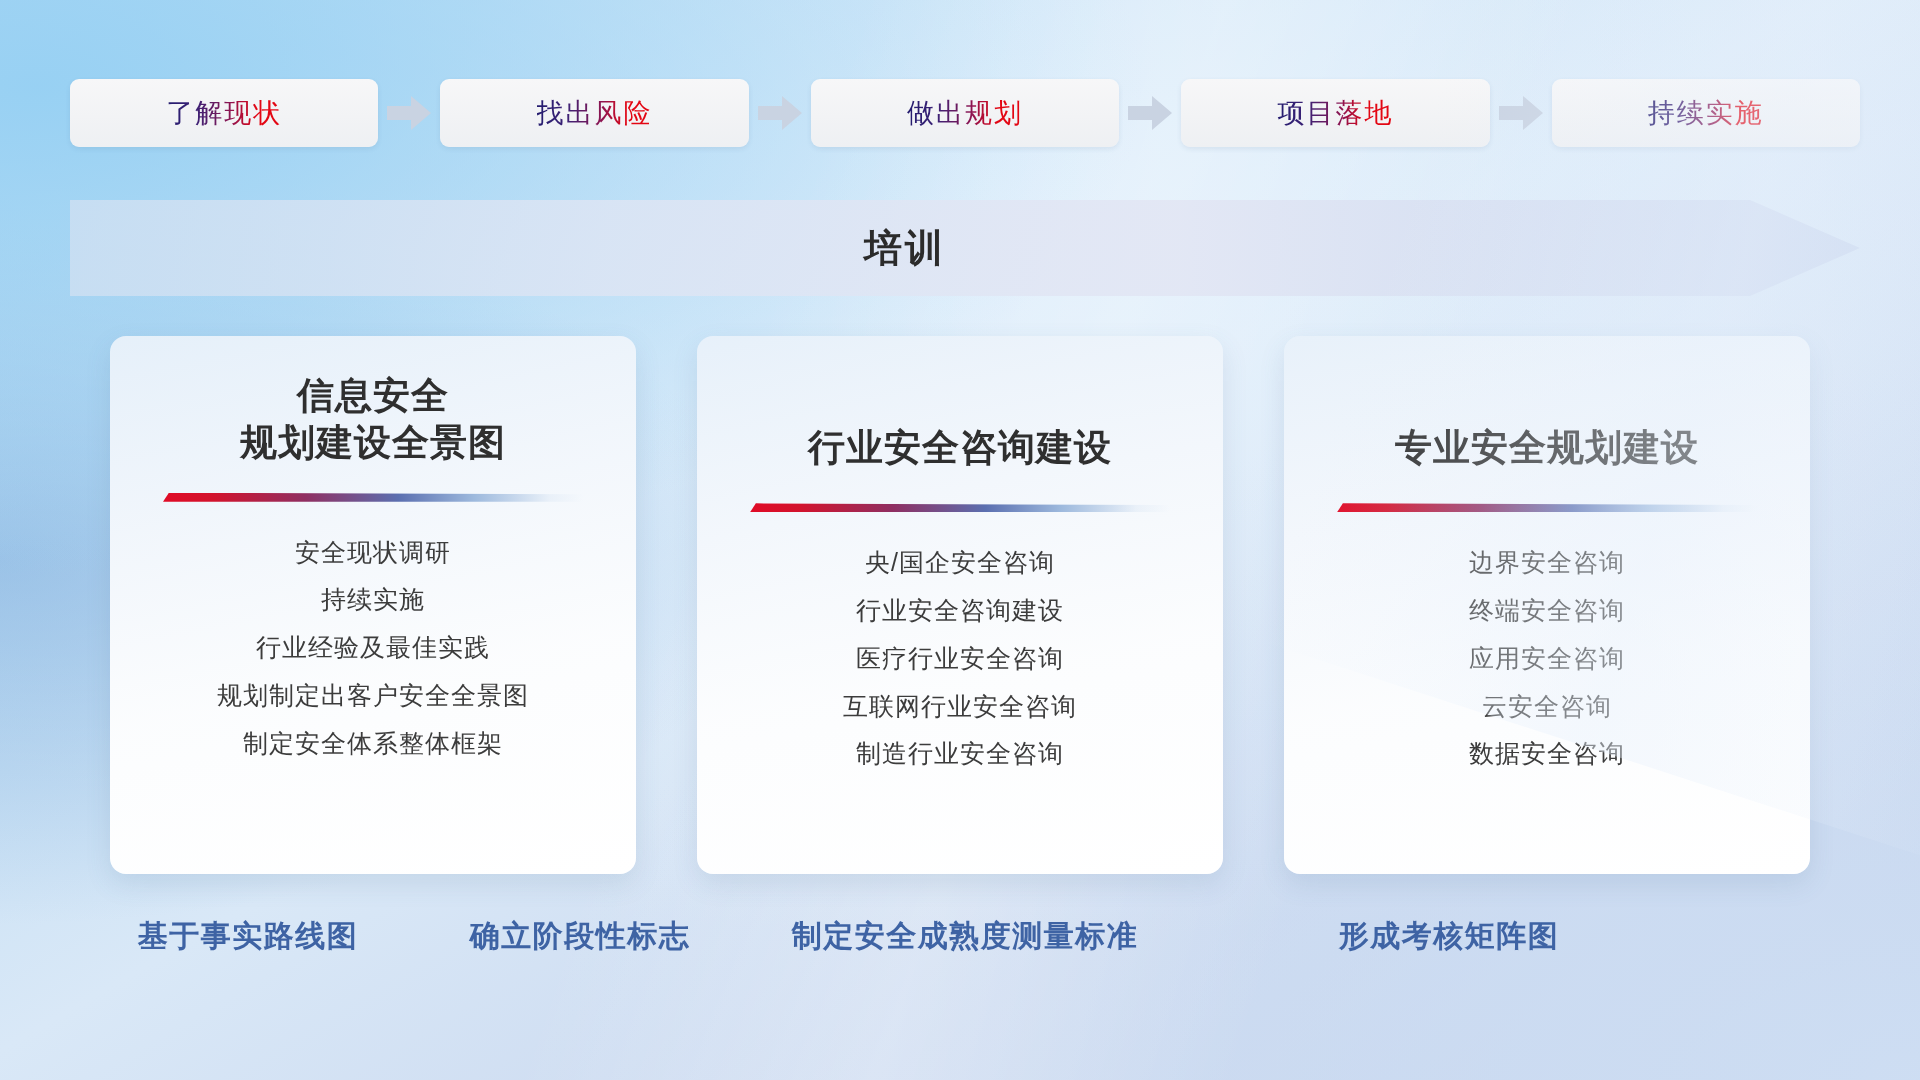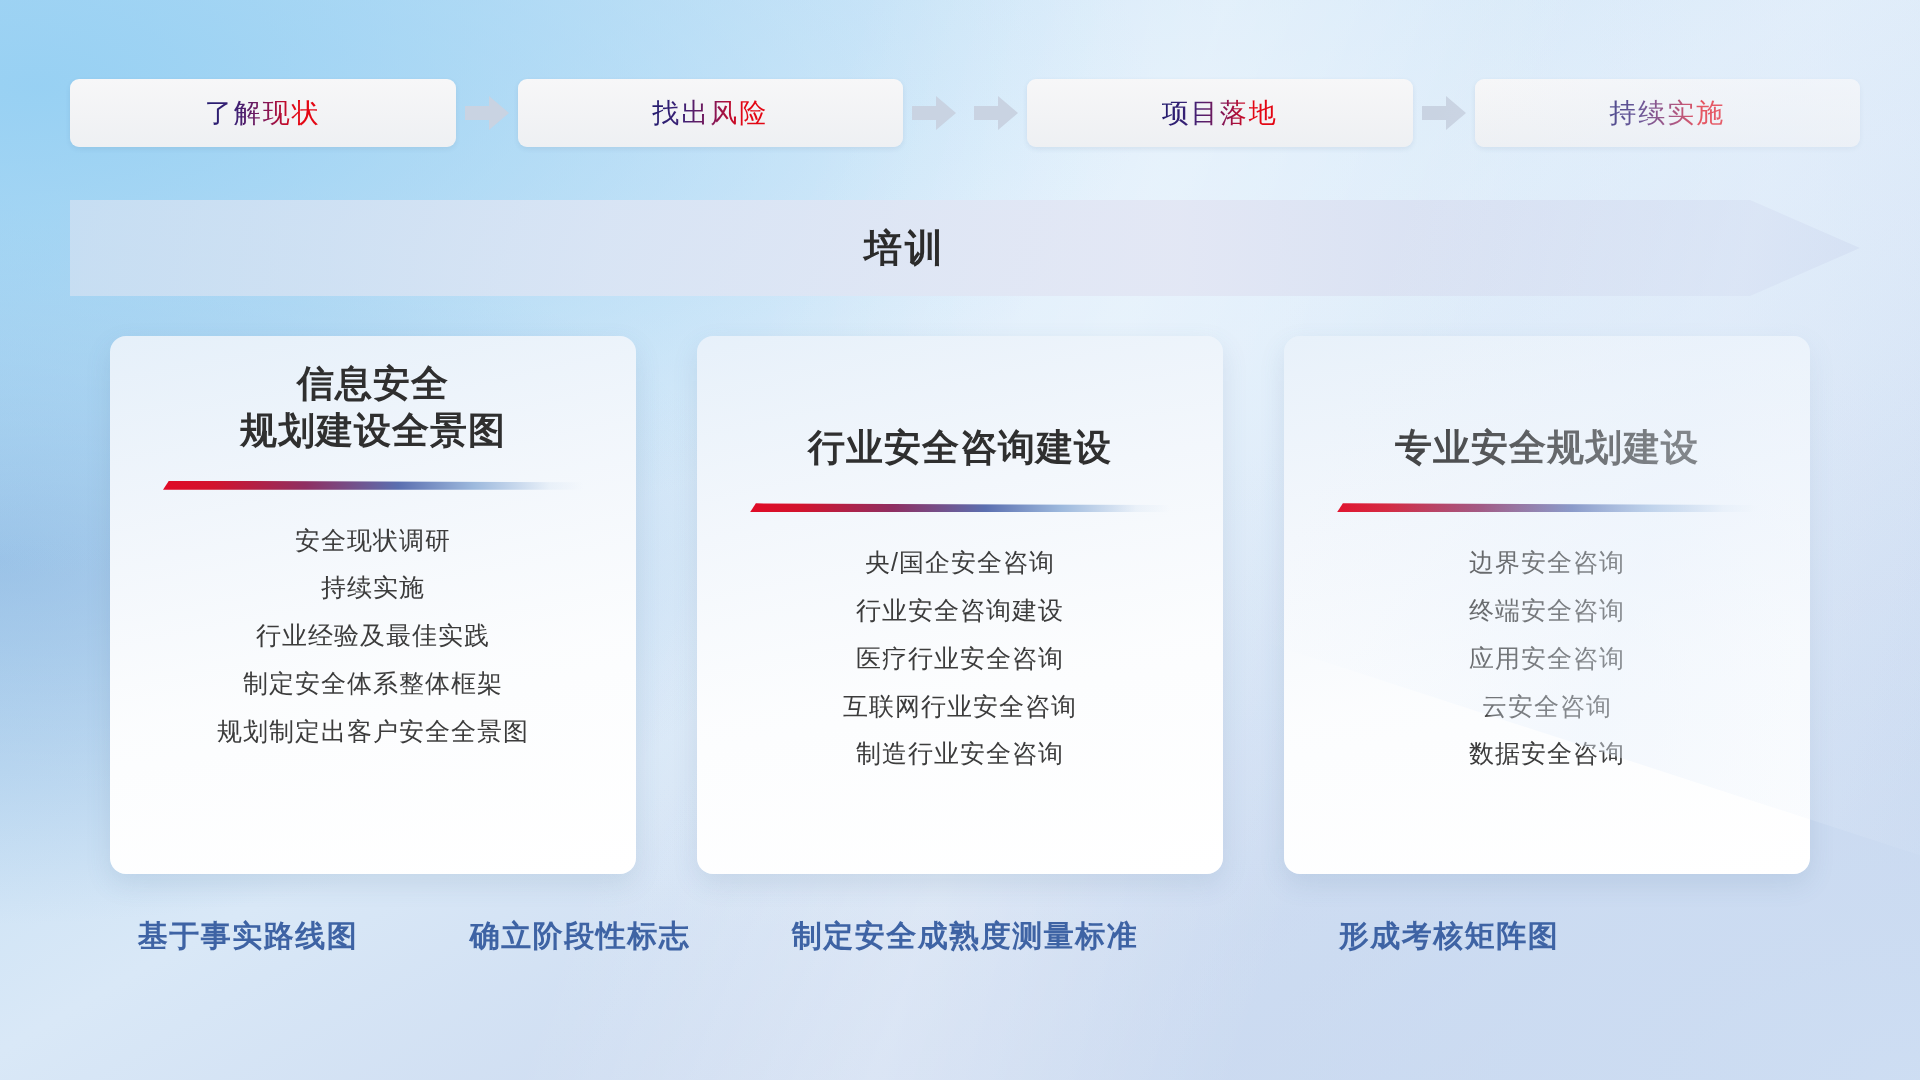--- a/index.html
+++ b/index.html
@@ -157,21 +157,21 @@
 
   .card-title {
     font-size: 37px;
     font-weight: 700;
     color: #2f2f2f;
     text-align: center;
     line-height: 1.28;
     letter-spacing: 1px;
     white-space: pre-line;
   }
-  .card-1 .card-title { margin-top: 24px; }
+  .card-1 .card-title { margin-top: 36px; }
   .card-2 .card-title,
   .card-3 .card-title { margin-top: 88px; }
 
   .divider {
     width: 420px;
     height: 9px;
     margin-top: 26px;
     background: linear-gradient(90deg, #e00b26 0%, #d2132d 12%, #8f2f62 34%, #5b6fb0 56%, #9db9dd 74%, rgba(200,218,238,0.25) 92%, rgba(200,218,238,0) 100%);
     clip-path: polygon(1.4% 0%, 100% 18%, 100% 100%, 0% 100%);
   }
@@ -235,20 +235,23 @@
 
     <div class="step-box">
       <span class="step-label">找出风险</span>
     </div>
     <div class="step-arrow">
       <svg width="44" height="34" viewBox="0 0 44 34" aria-hidden="true">
         <path d="M0 10 H24 V0 L44 17 L24 34 V24 H0 Z" fill="#c9d3e2"></path>
       </svg>
     </div>
 
+    <div class="step-box">
+      <span class="step-label">做出规划</span>
+    </div>
     <div class="step-arrow">
       <svg width="44" height="34" viewBox="0 0 44 34" aria-hidden="true">
         <path d="M0 10 H24 V0 L44 17 L24 34 V24 H0 Z" fill="#c9d3e2"></path>
       </svg>
     </div>
 
     <div class="step-box">
       <span class="step-label">项目落地</span>
     </div>
     <div class="step-arrow">
@@ -281,22 +284,22 @@
   <div class="cards-row">
 
     <div class="card card-1">
       <div class="card-title">信息安全
 规划建设全景图</div>
       <div class="divider"></div>
       <ul class="card-list">
         <li>安全现状调研</li>
         <li>持续实施</li>
         <li>行业经验及最佳实践</li>
+        <li>规划制定出客户安全全景图</li>
         <li>制定安全体系整体框架</li>
-        <li>规划制定出客户安全全景图</li>
       </ul>
     </div>
 
     <div class="card card-2">
       <div class="card-title">行业安全咨询建设</div>
       <div class="divider"></div>
       <ul class="card-list">
         <li>央/国企安全咨询</li>
         <li>行业安全咨询建设</li>
         <li>医疗行业安全咨询</li>

